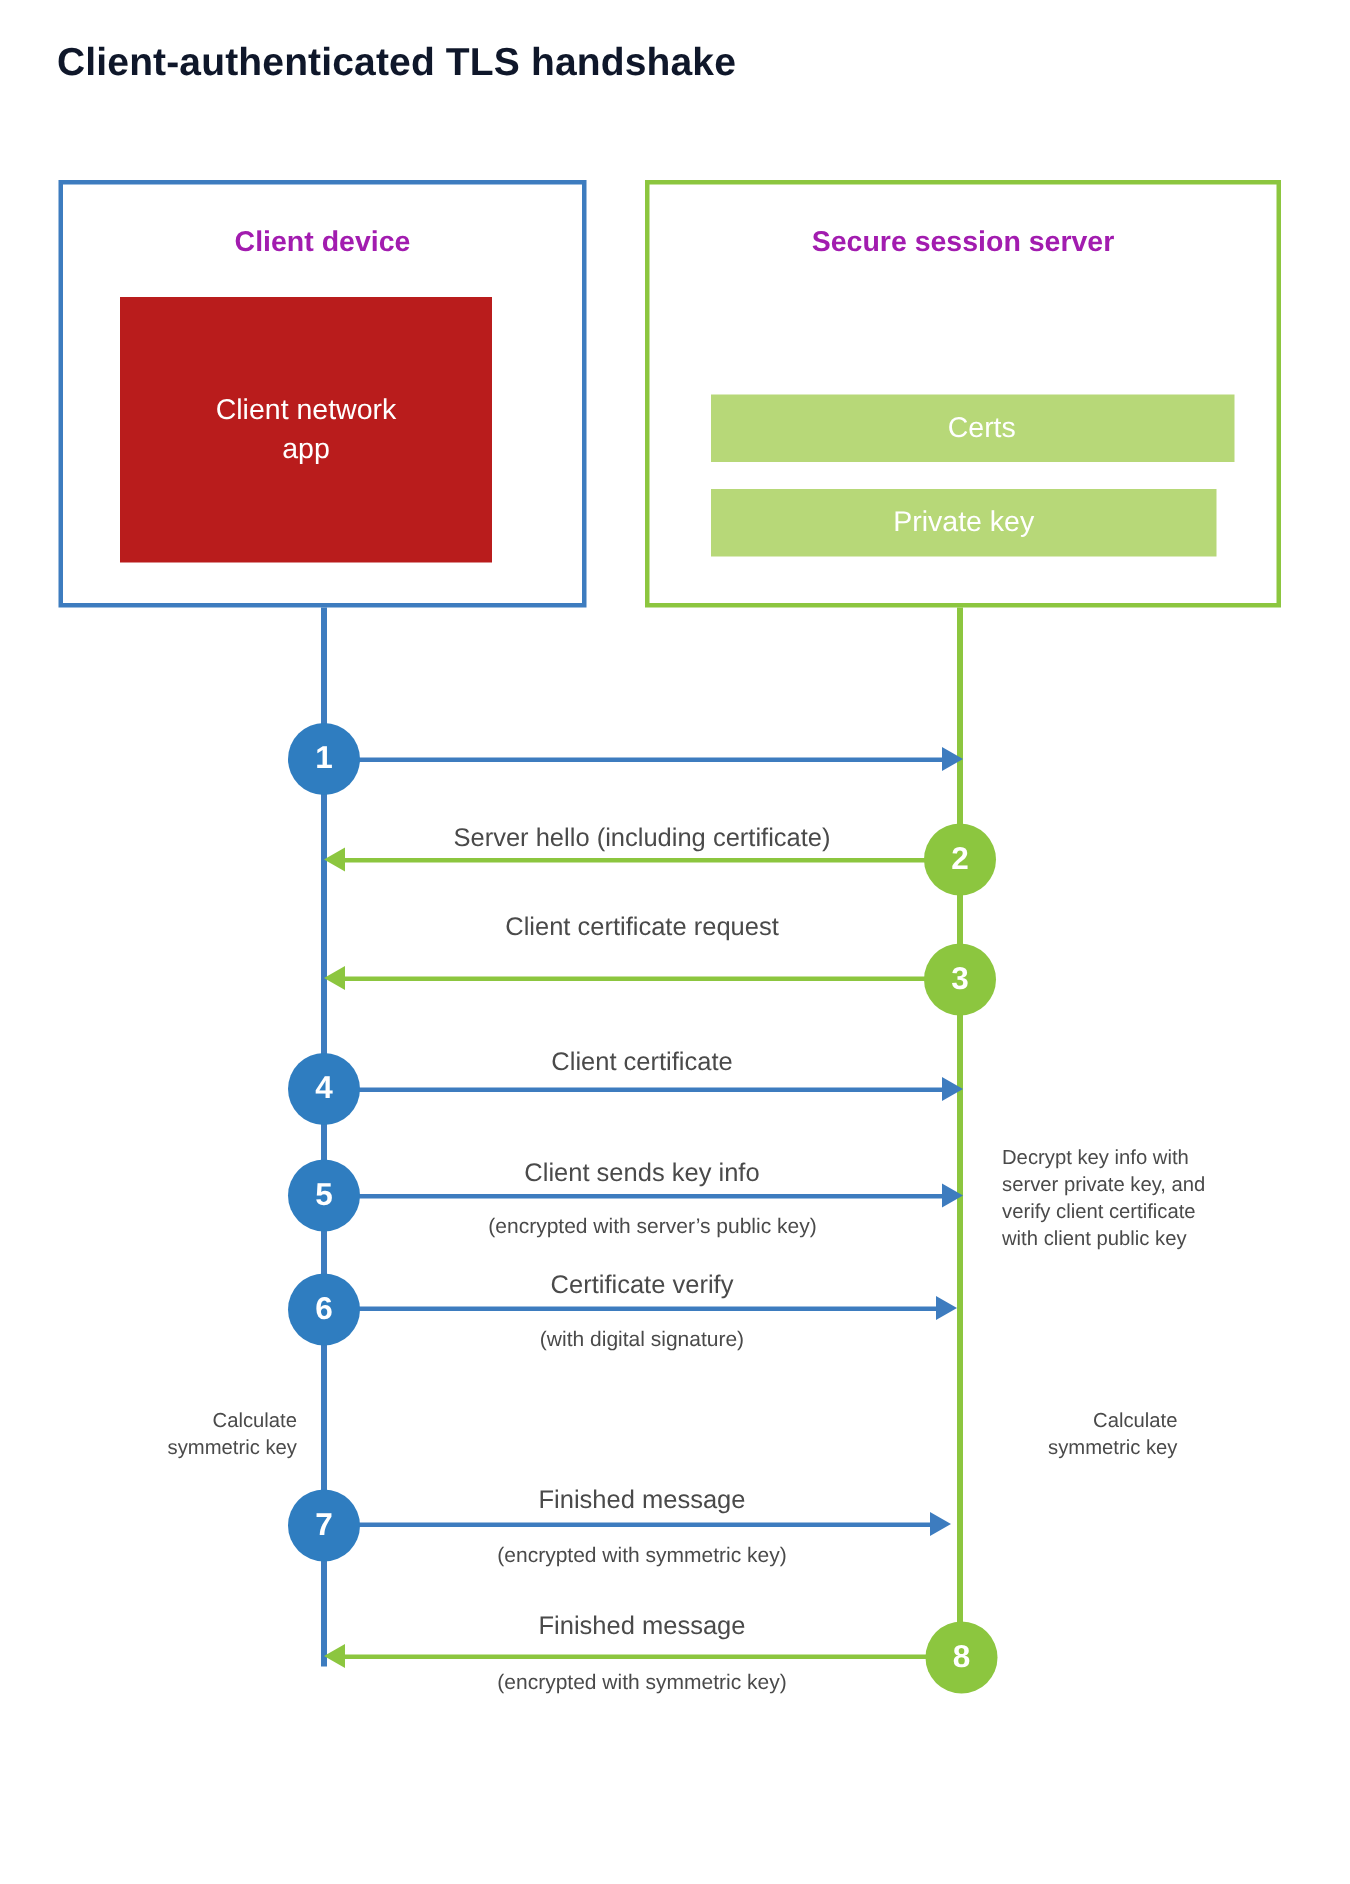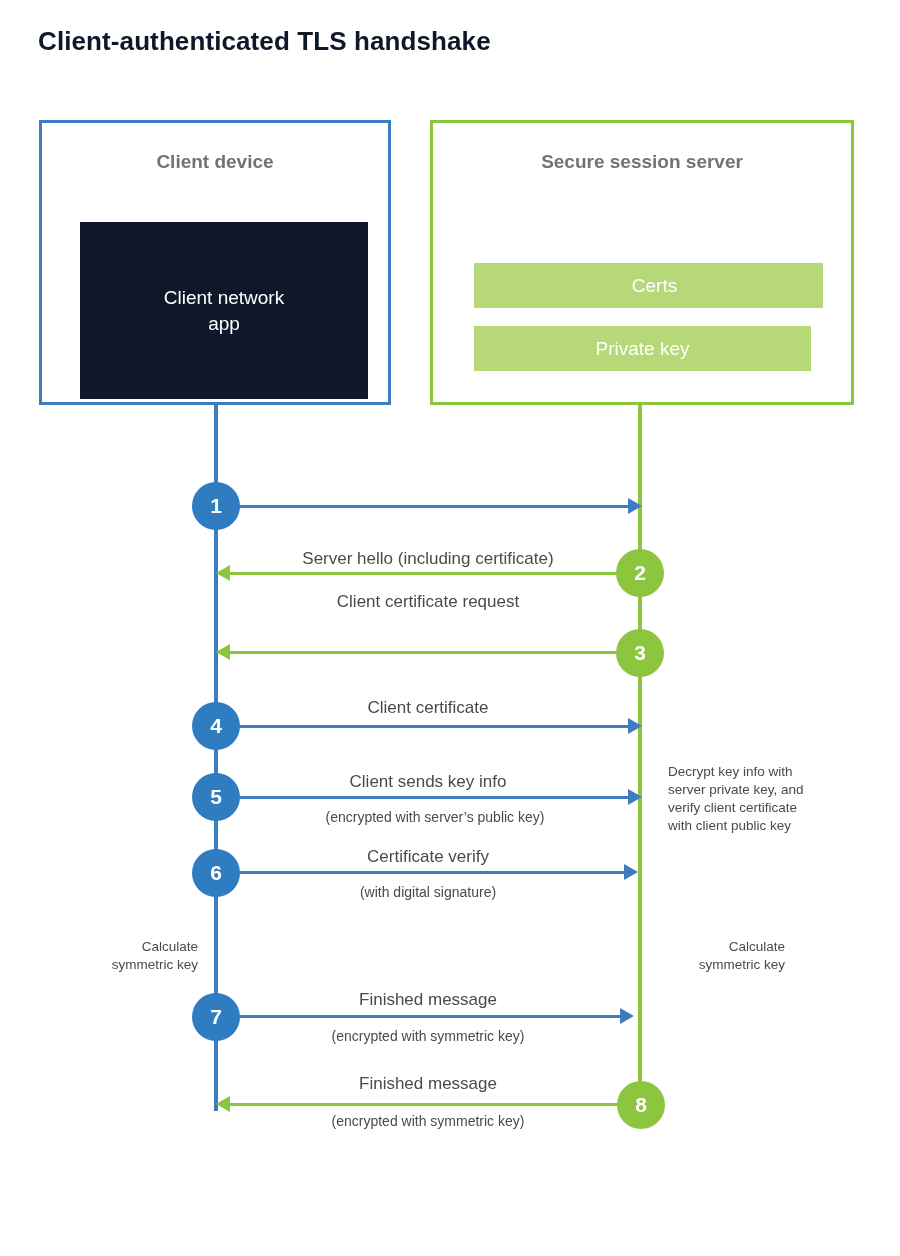--- a/index.html
+++ b/index.html
@@ -51,33 +51,32 @@
     border: 3px solid #8cc63f;
   }
   .box-title {
     position: absolute;
     left: 0;
     right: 0;
     top: 28px;
     text-align: center;
     font-size: 19px;
     font-weight: bold;
-    color: #737373;
+    color: #a21caf;
   }
   #client-app {
     position: absolute;
     left: 38px;
     top: 75px;
-    width: 288px;
+    width: 248px;
     height: 177px;
-    background: #0f172a;
+    background: #b91c1c;
     display: flex;
     align-items: center;
     justify-content: center;
-    margin-top: 24px;
   }
   #client-app .app-label {
     color: #ffffff;
     font-size: 19px;
     line-height: 26px;
     text-align: center;
     font-weight: 400;
   }
   .server-bar {
     position: absolute;
@@ -207,21 +206,21 @@
 
   <div class="msg-line blue" style="left:216px; top:505px; width:414px;"></div>
   <div class="arrow-head right blue" style="left:628px; top:498px;"></div>
   <div class="step-circle blue" style="left:192px; top:482px;">1</div>
 
   <div class="msg-label" style="left:216px; top:549px; width:424px;">Server hello (including certificate)</div>
   <div class="msg-line green" style="left:228px; top:572px; width:412px;"></div>
   <div class="arrow-head left green" style="left:216px; top:565px;"></div>
   <div class="step-circle green" style="left:616px; top:549px;">2</div>
 
-  <div class="msg-label" style="left:216px; top:592px; width:424px;">Client certificate request</div>
+  <div class="msg-label" style="left:216px; top:608px; width:424px;">Client certificate request</div>
   <div class="msg-line green" style="left:228px; top:651px; width:412px;"></div>
   <div class="arrow-head left green" style="left:216px; top:644px;"></div>
   <div class="step-circle green" style="left:616px; top:629px;">3</div>
 
   <div class="msg-label" style="left:216px; top:698px; width:424px;">Client certificate</div>
   <div class="msg-line blue" style="left:216px; top:725px; width:414px;"></div>
   <div class="arrow-head right blue" style="left:628px; top:718px;"></div>
   <div class="step-circle blue" style="left:192px; top:702px;">4</div>
 
   <div class="msg-label" style="left:216px; top:772px; width:424px;">Client sends key info</div>

